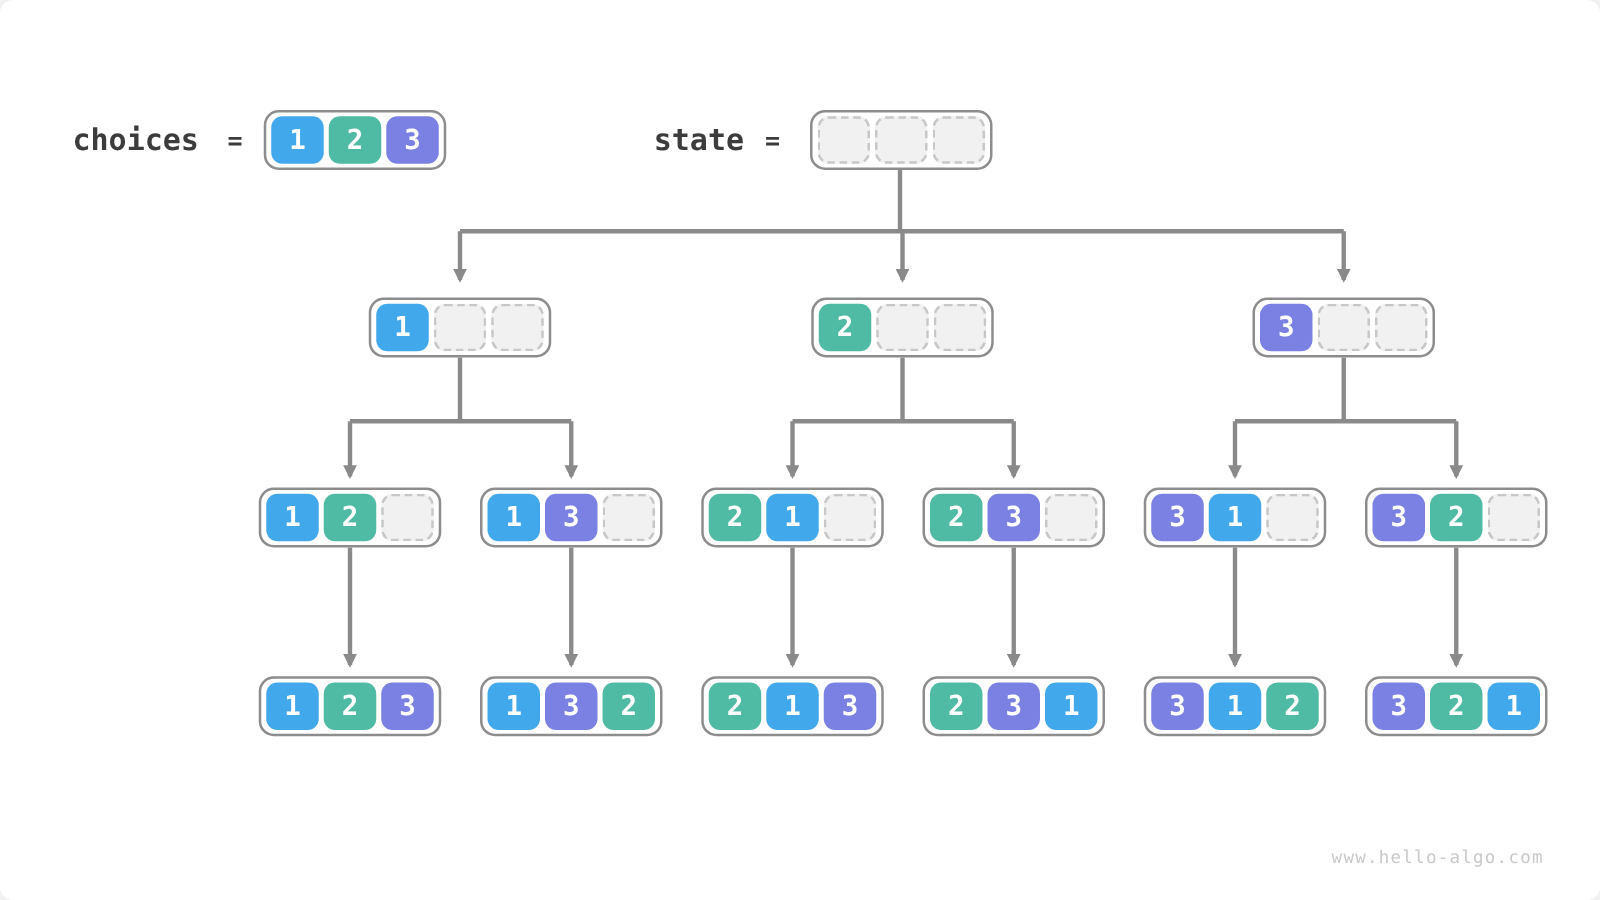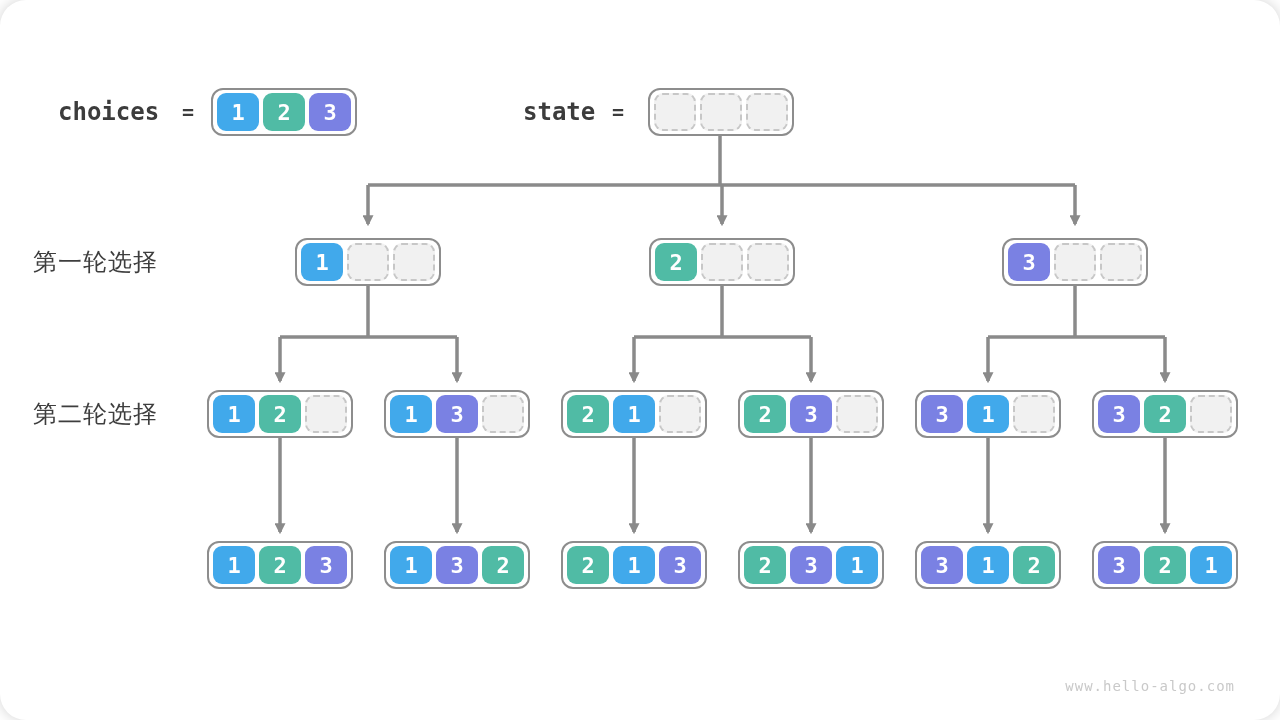--- a/index.html
+++ b/index.html
@@ -9,21 +9,21 @@
     width: 1280px;
     height: 720px;
     overflow: hidden;
   }
   .card {
     position: absolute;
     left: 0; top: 0;
     width: 1280px;
     height: 720px;
     background: #ffffff;
-    border-radius: 26px;
+    border-radius: 10px;
     box-shadow: 0 0 14px rgba(0,0,0,0.18);
     box-sizing: border-box;
   }
   #connectors {
     position: absolute;
     left: 0; top: 0;
     width: 1280px;
     height: 720px;
     pointer-events: none;
   }
@@ -139,22 +139,20 @@
         <line x1="1165" y1="438" x2="1165" y2="532" stroke="#8a8a8a" stroke-width="3.5" marker-end="url(#ah)"></line>
       </g>
   </svg>
 
   <div class="hdr-label" style="left:58px">choices</div>
   <div class="hdr-eq" style="left:176px">=</div>
 
   <div class="hdr-label" style="left:523px">state</div>
   <div class="hdr-eq" style="left:606px">=</div>
 
-  <div class="row-label" style="top:247px">第一轮选择</div>
-  <div class="row-label" style="top:399px">第二轮选择</div>
 
   <div id="tree">
       <div class="node" style="left: 211px; top: 88px;">
         <div class="cell filled" style="background: rgb(65, 169, 235);">1</div>
         <div class="cell filled" style="background: rgb(80, 187, 165);">2</div>
         <div class="cell filled" style="background: rgb(122, 129, 227);">3</div>
       </div>
       <div class="node" style="left: 648px; top: 88px;">
         <div class="cell empty"></div>
         <div class="cell empty"></div>

